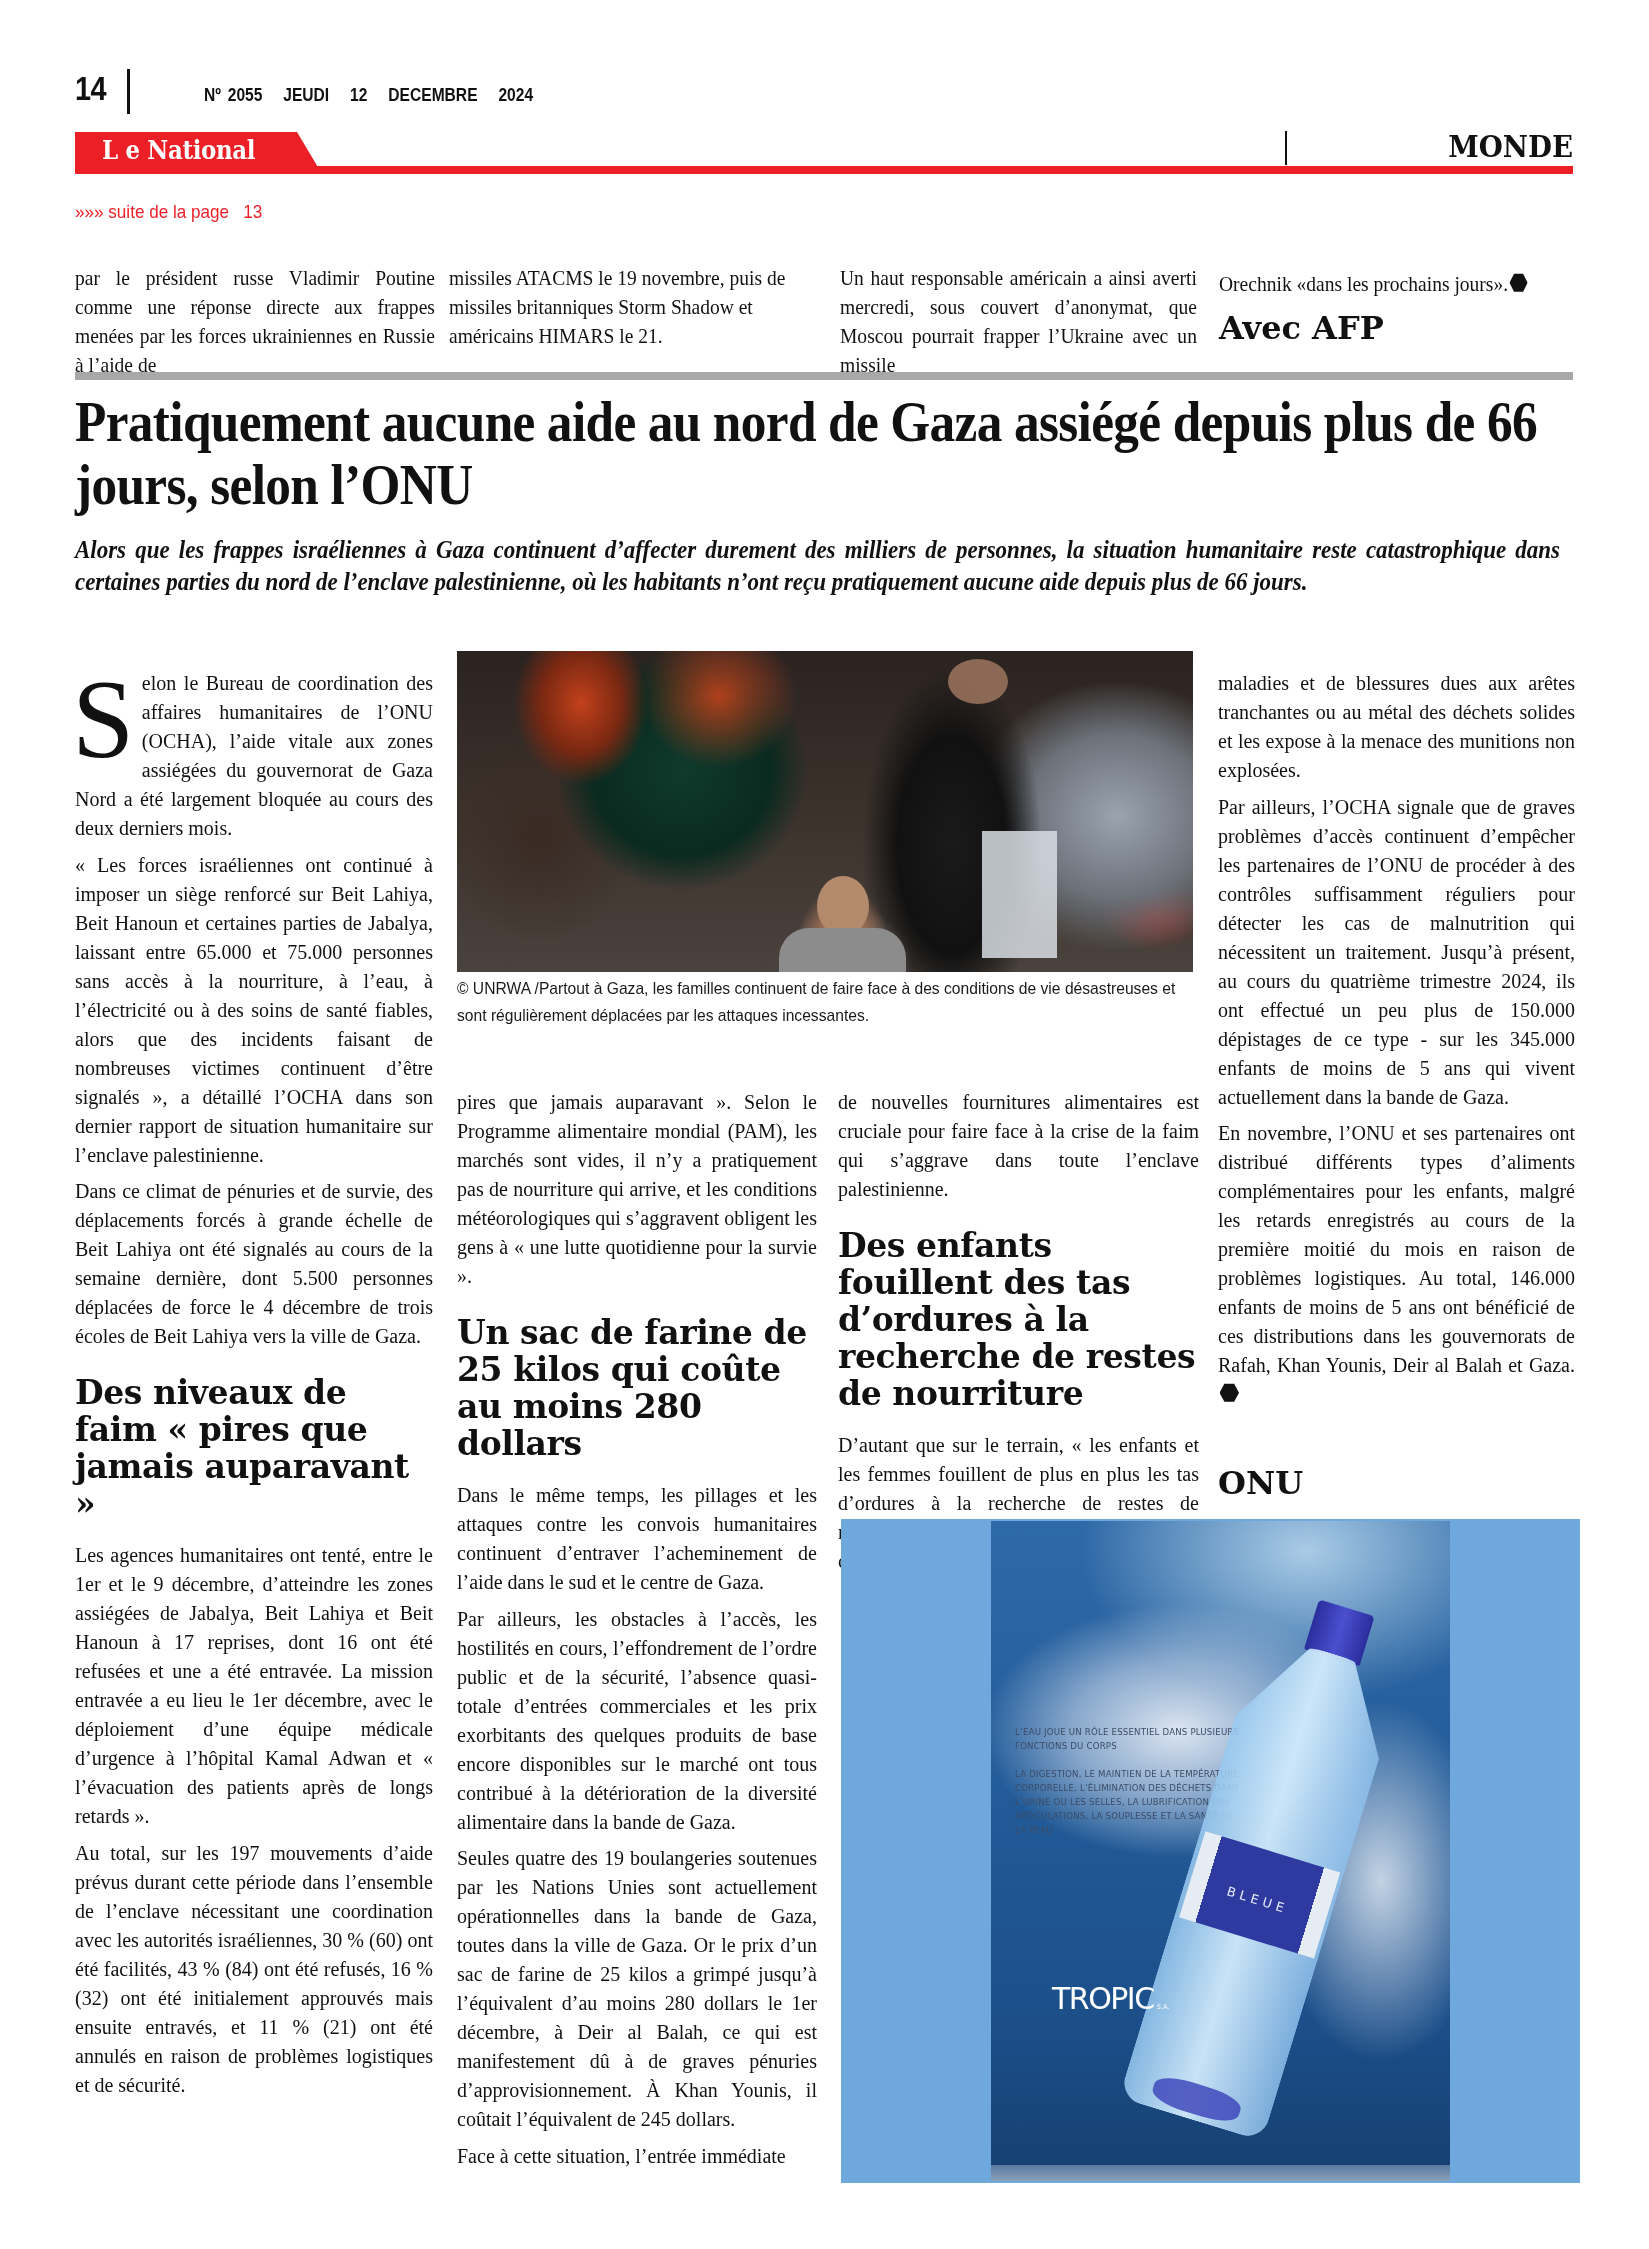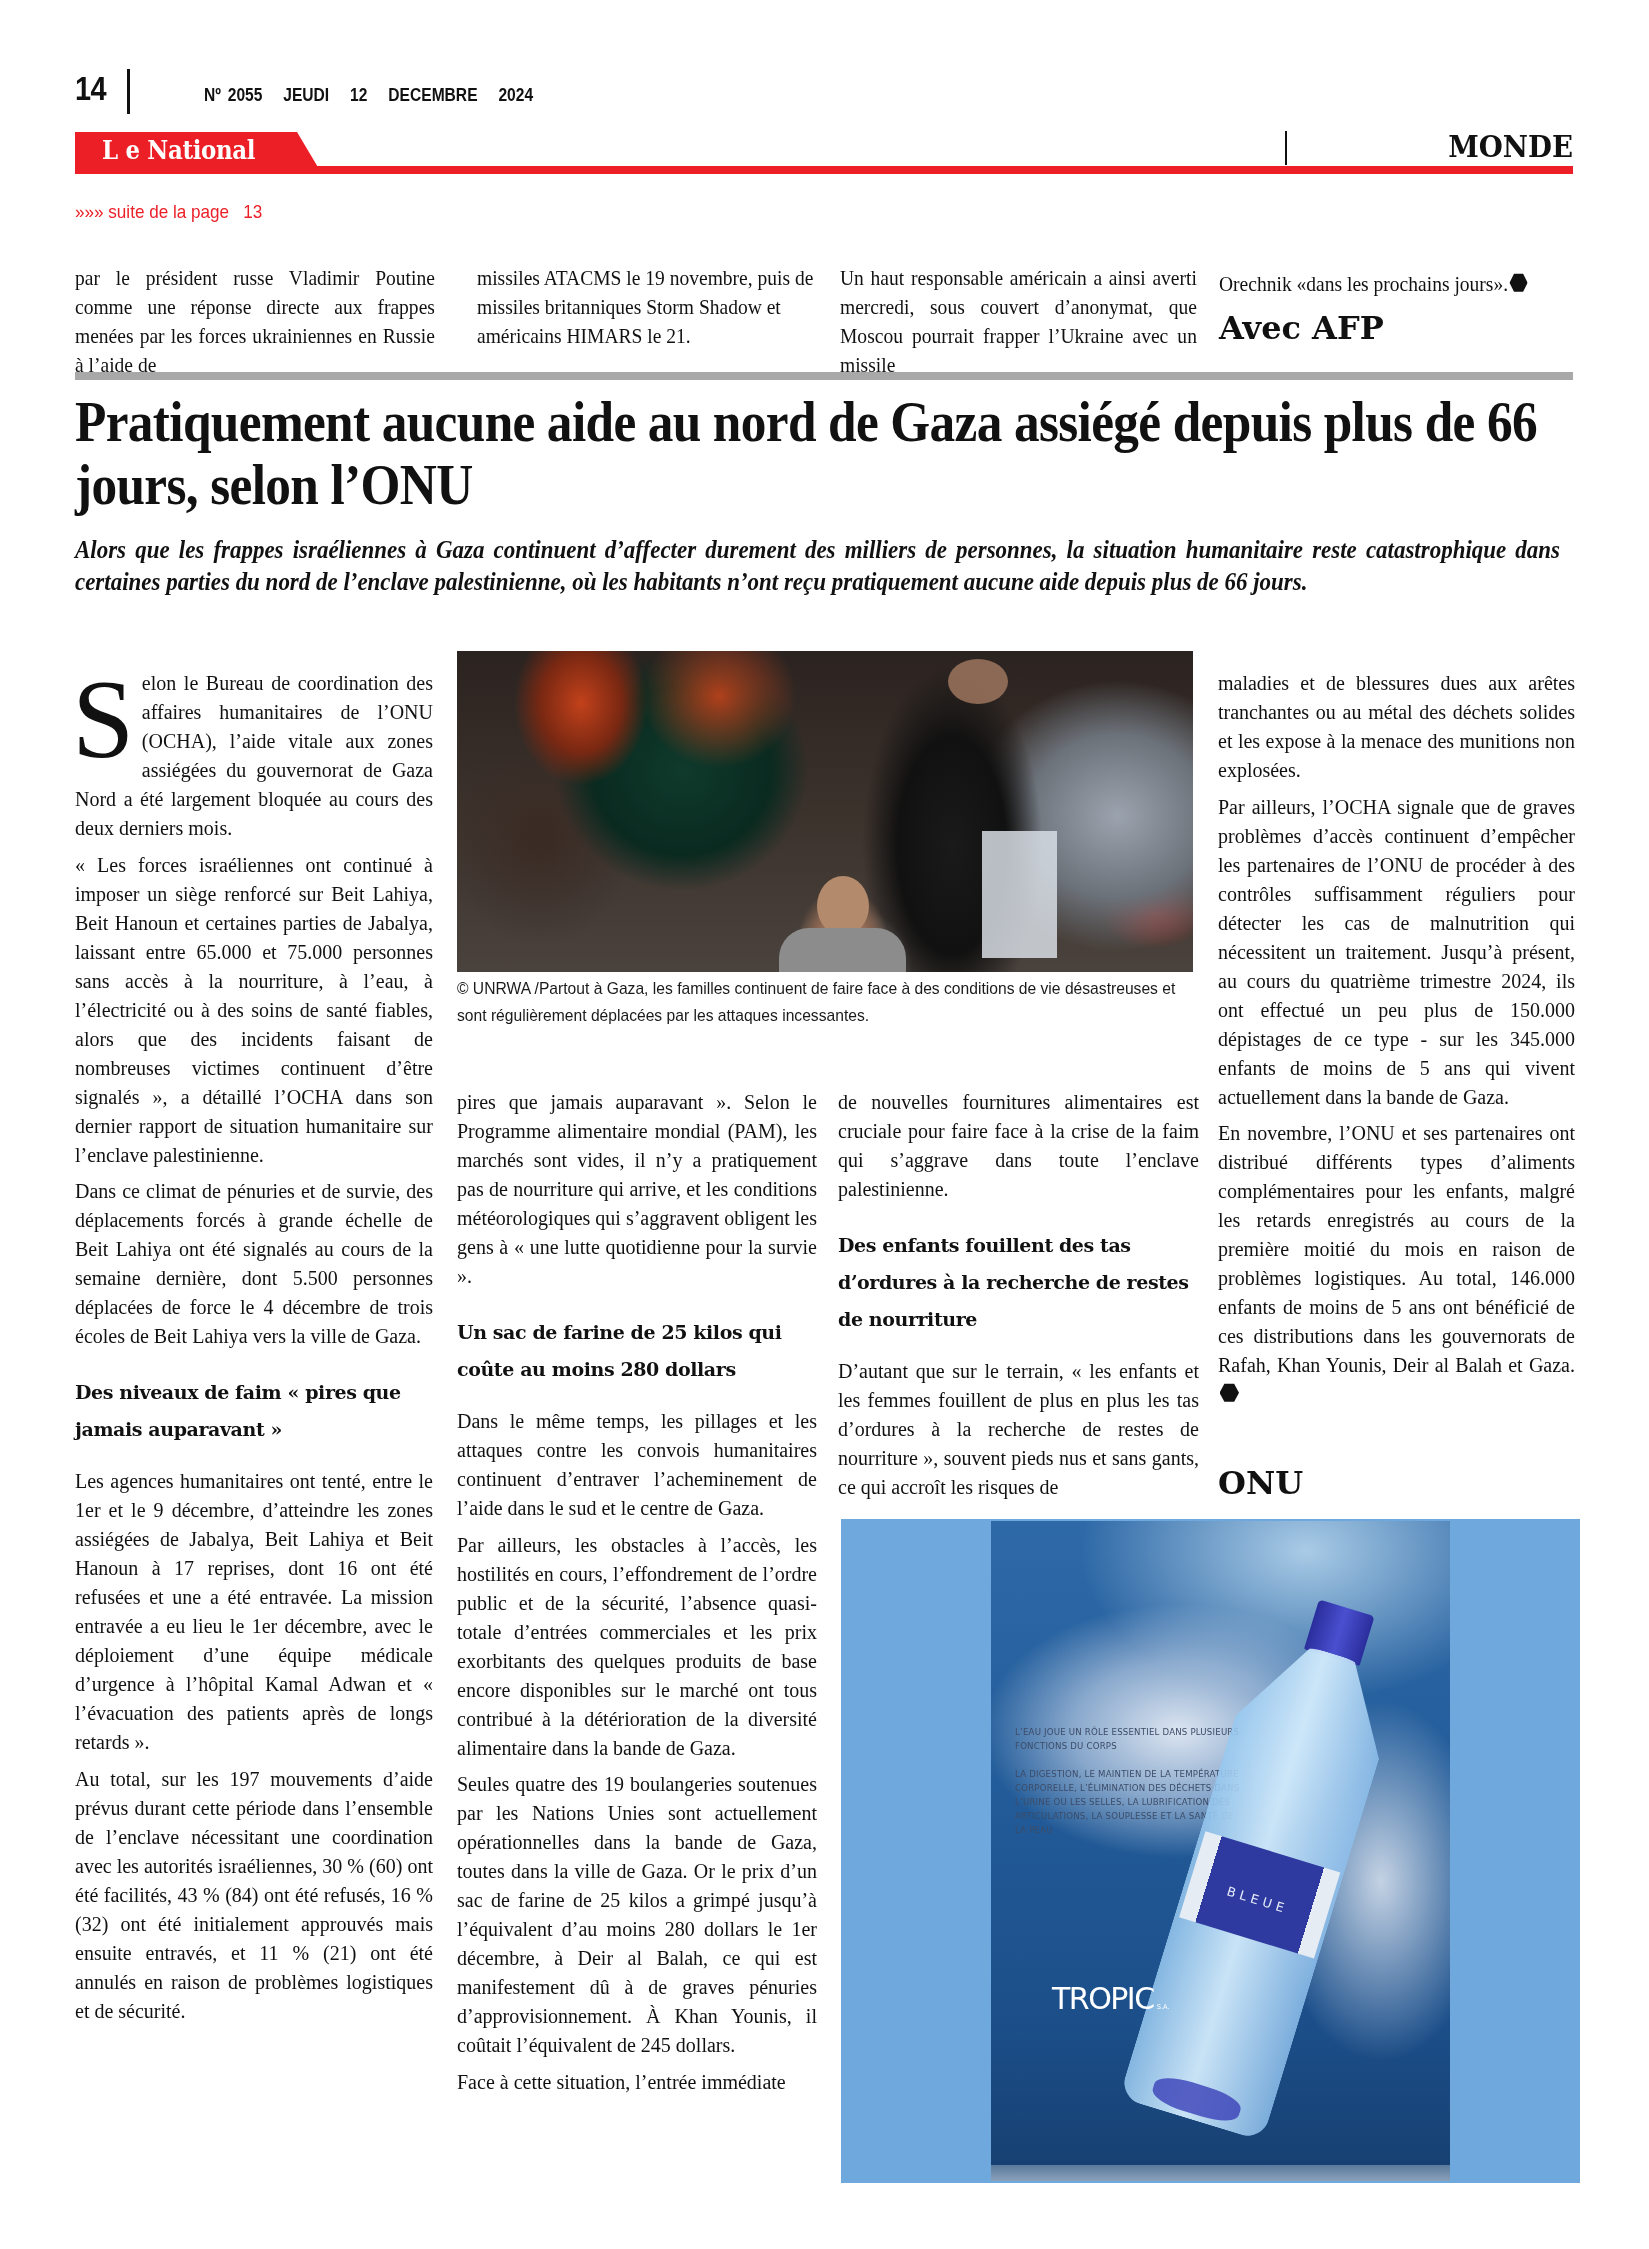--- a/index.html
+++ b/index.html
@@ -34,21 +34,21 @@
 
   .gray-rule { left: 75px; top: 372px; width: 1498px; height: 7.5px; background: #a8a8a8; }
 
   
   .headline { left: 75px; top: 390px; width: 1500px; font-family: "Liberation Serif", serif; font-weight: 700; font-size: 57px; line-height: 63px; letter-spacing: -0.7px; transform: scaleX(0.9); transform-origin: left top; width: 1665px; }
   .deck { left: 75px; top: 534px; width: 1650px; font-family: "Liberation Serif", serif; font-weight: 700; font-style: italic; font-size: 25.5px; line-height: 31.5px; text-align: justify; transform: scaleX(0.9); transform-origin: left top; }
 
   
   .dropcap { float: left; font-size: 112px; line-height: 88px; margin: 6px 7.5px 0 -3px; font-family: "Liberation Serif", serif; }
 
-  .subhead { font-family: "DejaVu Serif", serif; font-weight: 700; font-size: 19px; line-height: 37px; margin: 22.5px 0 19.5px 0; text-align: left; letter-spacing: -0.4px; }
+  .subhead { font-family: "DejaVu Serif", serif; font-weight: 700; font-size: 33px; line-height: 37px; margin: 22.5px 0 19.5px 0; text-align: left; letter-spacing: -0.4px; }
 
   
   .photo { left: 457px; top: 651px; width: 736px; height: 321px; overflow: hidden;
     background:
       radial-gradient(ellipse 45px 52px at 386px 289px, #c99f83 0%, #8b6550 60%, transparent 100%),
       radial-gradient(ellipse 82px 75px at 390px 315px, #8a8a8a 0%, transparent 80%),
       radial-gradient(ellipse 90px 180px at 495px 195px, #1a1a1a 0%, #111 60%, transparent 100%),
       radial-gradient(ellipse 67px 82px at 124px 52px, #c2411b 0%, #7a2812 60%, transparent 100%),
       radial-gradient(ellipse 97px 90px at 262px 45px, #b0401c 0%, transparent 80%),
       radial-gradient(ellipse 127px 120px at 225px 120px, #0f3a2c 0%, #0a2a20 70%, transparent 100%),
@@ -96,21 +96,21 @@
 <div class="abs section-bar"></div>
 <div class="abs section-name">MONDE</div>
 
 <div class="abs continued">»»» suite de la page   13</div>
 
 <div class="col top-col" style="left:75px; width:360px;">
   <div class="condensed">
       <p>par le président russe Vladimir Poutine comme une réponse directe aux frappes menées par les forces ukrainiennes en Russie à l’aide de</p>
     </div>
 </div>
-<div class="col top-col" style="left:477px; width:358px;">
+<div class="col top-col" style="left:449px; width:358px;">
   <div class="condensed" style="text-align:left;">
       <p>missiles ATACMS le 19 novembre, puis de missiles britanniques Storm Shadow et américains HIMARS le 21.</p>
     </div>
 </div>
 <div class="col top-col" style="left:840px; width:357px;">
   <div class="condensed">
       <p>Un haut responsable américain a ainsi averti mercredi, sous couvert d’anonymat, que Moscou pourrait frapper l’Ukraine avec un missile</p>
     </div>
 </div>
 <div class="col top-col" style="left:1219px; width:357px; top:250px;">

